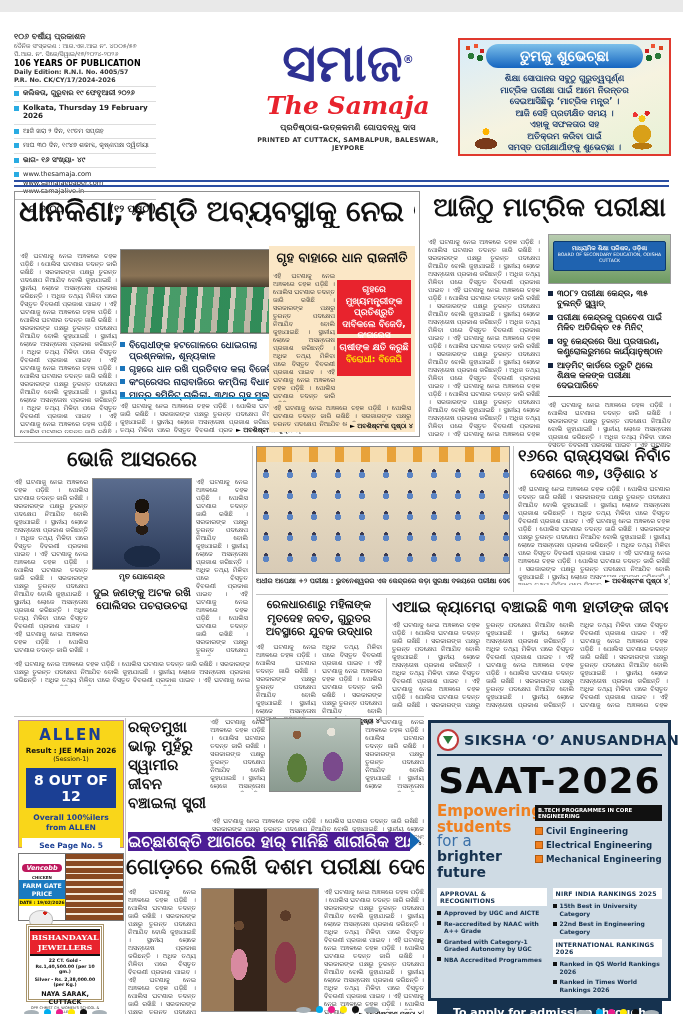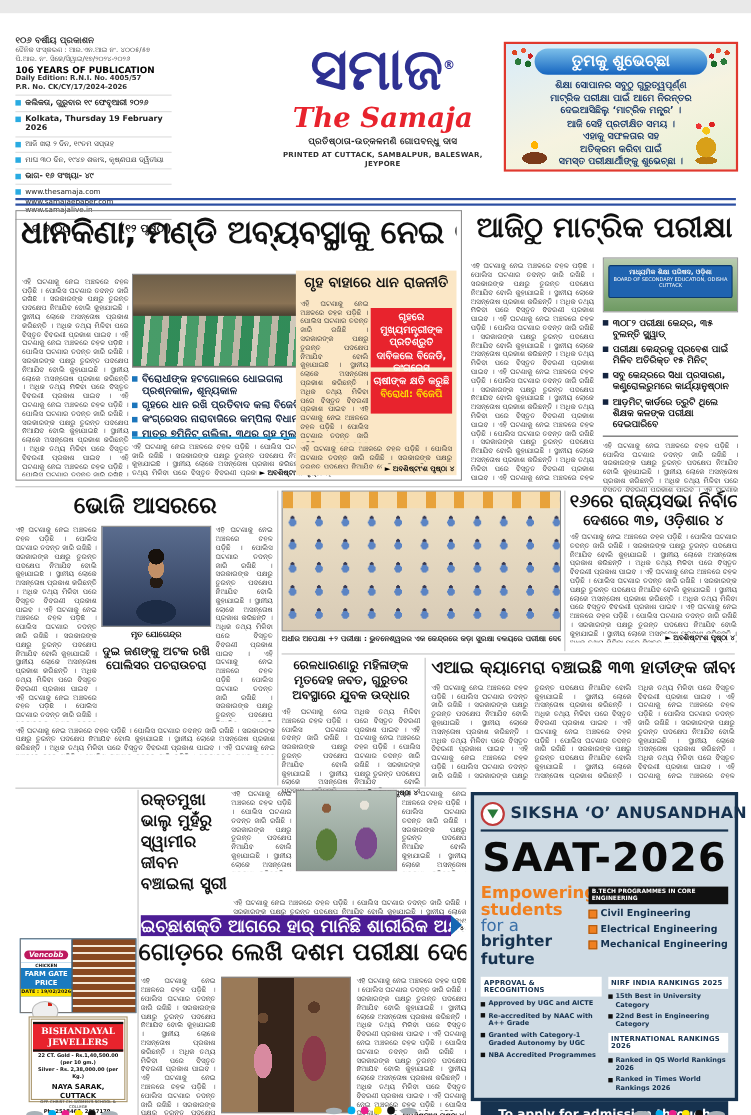--- a/index.html
+++ b/index.html
@@ -151,21 +151,21 @@
             border-radius:6px;padding:0 4px;}
   .venc .ck{font-size:4px;font-weight:bold;color:#111;background:#fff;text-align:center;}
   .venc .fgp{color:#fff;font-size:6.2px;font-weight:bold;text-align:center;line-height:7.5px;padding:2px 0;}
   .venc .date{background:#ffe400;color:#111;font-size:4.4px;font-weight:bold;text-align:center;padding:1px 0;}
   .venc .hen{flex:1;background:#fff;position:relative;}
   .venc .hen::before{content:"";position:absolute;left:10px;top:4px;width:22px;height:16px;border-radius:50% 50% 40% 40%;
             background:radial-gradient(circle 3px at 70% 10%,#d42014 70%,transparent 71%),#eee;border:1px solid #bbb;}
   .venc .r{flex:1;background:repeating-linear-gradient(180deg,#8a4a22 0 5px,#f5e9d8 5px 6.8px);border-left:1px solid #555;}
 
   
-  .jew{left:26px;top:912px;width:90px;height:78px;border:3px double #a8946a;background:#fff;box-sizing:border-box;
+  .jew{left:26px;top:912px;width:78px;height:78px;border:3px double #a8946a;background:#fff;box-sizing:border-box;
        text-align:center;padding:2px 1px;}
   .jew .band{background:#e8232d;border-top:2px solid #111;border-bottom:2px solid #111;color:#fff;
        font-family:"DejaVu Serif","Liberation Serif",serif;font-weight:bold;font-size:8px;line-height:9.5px;padding:2px 0;}
   .jew .ln{font-size:4.6px;font-weight:bold;color:#111;margin-top:2px;line-height:5.6px;}
   .jew .addr{font-size:6.4px;font-weight:bold;margin-top:2px;}
   .jew .lm{font-size:3.6px;color:#333;}
   .jew .ph{font-size:4.8px;font-weight:bold;margin-top:1px;}
 
   
   .bear{left:128px;top:706px;width:296px;height:110px;}
@@ -421,20 +421,29 @@
   <div class="vline" style="left:386px;top:586px;height:117px;"></div>
 
   <div class="abs ai">
     <div class="ai-h">ଏଆଇ କ୍ୟାମେରା ବଞ୍ଚାଇଛି ୩୩ ହାତୀଙ୍କ ଜୀବନ</div>
     <div class="greek cols3" style="margin-top:5px;height:90px;">ଏହି ଘଟଣାକୁ ନେଇ ଅଞ୍ଚଳରେ ଚହଳ ପଡ଼ିଛି । ପୋଲିସ ଘଟଣାର ତଦନ୍ତ ଜାରି ରଖିଛି । ସରକାରଙ୍କ ପକ୍ଷରୁ ତୁରନ୍ତ ପଦକ୍ଷେପ ନିଆଯିବ ବୋଲି କୁହାଯାଇଛି । ସ୍ଥାନୀୟ ଲୋକେ ଅସନ୍ତୋଷ ପ୍ରକାଶ କରିଛନ୍ତି । ଅଧିକ ତଥ୍ୟ ମିଳିବା ପରେ ବିସ୍ତୃତ ବିବରଣୀ ପ୍ରକାଶ ପାଇବ । ଏହି ଘଟଣାକୁ ନେଇ ଅଞ୍ଚଳରେ ଚହଳ ପଡ଼ିଛି । ପୋଲିସ ଘଟଣାର ତଦନ୍ତ ଜାରି ରଖିଛି । ସରକାରଙ୍କ ପକ୍ଷରୁ ତୁରନ୍ତ ପଦକ୍ଷେପ ନିଆଯିବ ବୋଲି କୁହାଯାଇଛି । ସ୍ଥାନୀୟ ଲୋକେ ଅସନ୍ତୋଷ ପ୍ରକାଶ କରିଛନ୍ତି । ଅଧିକ ତଥ୍ୟ ମିଳିବା ପରେ ବିସ୍ତୃତ ବିବରଣୀ ପ୍ରକାଶ ପାଇବ । ଏହି ଘଟଣାକୁ ନେଇ ଅଞ୍ଚଳରେ ଚହଳ ପଡ଼ିଛି । ପୋଲିସ ଘଟଣାର ତଦନ୍ତ ଜାରି ରଖିଛି । ସରକାରଙ୍କ ପକ୍ଷରୁ ତୁରନ୍ତ ପଦକ୍ଷେପ ନିଆଯିବ ବୋଲି କୁହାଯାଇଛି । ସ୍ଥାନୀୟ ଲୋକେ ଅସନ୍ତୋଷ ପ୍ରକାଶ କରିଛନ୍ତି । ଅଧିକ ତଥ୍ୟ ମିଳିବା ପରେ ବିସ୍ତୃତ ବିବରଣୀ ପ୍ରକାଶ ପାଇବ । ଏହି ଘଟଣାକୁ ନେଇ ଅଞ୍ଚଳରେ ଚହଳ ପଡ଼ିଛି । ପୋଲିସ ଘଟଣାର ତଦନ୍ତ ଜାରି ରଖିଛି । ସରକାରଙ୍କ ପକ୍ଷରୁ ତୁରନ୍ତ ପଦକ୍ଷେପ ନିଆଯିବ ବୋଲି କୁହାଯାଇଛି । ସ୍ଥାନୀୟ ଲୋକେ ଅସନ୍ତୋଷ ପ୍ରକାଶ କରିଛନ୍ତି । ଅଧିକ ତଥ୍ୟ ମିଳିବା ପରେ ବିସ୍ତୃତ ବିବରଣୀ ପ୍ରକାଶ ପାଇବ । ଏହି ଘଟଣାକୁ ନେଇ ଅଞ୍ଚଳରେ ଚହଳ ପଡ଼ିଛି । ପୋଲିସ ଘଟଣାର ତଦନ୍ତ ଜାରି ରଖିଛି । ସରକାରଙ୍କ ପକ୍ଷରୁ ତୁରନ୍ତ ପଦକ୍ଷେପ ନିଆଯିବ ବୋଲି କୁହାଯାଇଛି । ସ୍ଥାନୀୟ ଲୋକେ ଅସନ୍ତୋଷ ପ୍ରକାଶ କରିଛନ୍ତି । ଅଧିକ ତଥ୍ୟ ମିଳିବା ପରେ ବିସ୍ତୃତ ବିବରଣୀ ପ୍ରକାଶ ପାଇବ । ଏହି ଘଟଣାକୁ ନେଇ ଅଞ୍ଚଳରେ ଚହଳ ପଡ଼ିଛି । ପୋଲିସ ଘଟଣାର ତଦନ୍ତ ଜାରି ରଖିଛି । ସରକାରଙ୍କ ପକ୍ଷରୁ ତୁରନ୍ତ ପଦକ୍ଷେପ ନିଆଯିବ ବୋଲି କୁହାଯାଇଛି । ସ୍ଥାନୀୟ ଲୋକେ ଅସନ୍ତୋଷ ପ୍ରକାଶ କରିଛନ୍ତି । ଅଧିକ ତଥ୍ୟ ମିଳିବା ପରେ ବିସ୍ତୃତ ବିବରଣୀ ପ୍ରକାଶ ପାଇବ । ଏହି ଘଟଣାକୁ ନେଇ ଅଞ୍ଚଳରେ ଚହଳ ପଡ଼ିଛି । ପୋଲିସ ଘଟଣାର ତଦନ୍ତ ଜାରି ରଖିଛି । ସରକାରଙ୍କ ପକ୍ଷରୁ ତୁରନ୍ତ ପଦକ୍ଷେପ ନିଆଯିବ ବୋଲି କୁହାଯାଇଛି । ସ୍ଥାନୀୟ ଲୋକେ ଅସନ୍ତୋଷ ପ୍ରକାଶ କରିଛନ୍ତି । ଅଧିକ ତଥ୍ୟ ମିଳିବା ପରେ ବିସ୍ତୃତ ବିବରଣୀ ପ୍ରକାଶ ପାଇବ । </div>
   </div>
 
   <div class="hline" style="left:14px;top:704px;width:410px;"></div>
   <div class="vline" style="left:125px;top:706px;height:300px;"></div>
 
+  <div class="abs allen">
+    <div class="brand">ALLEN</div>
+    <div class="res">Result : JEE Main 2026</div>
+    <div class="ses">(Session-1)</div>
+    <div class="big">8 OUT OF 12</div>
+    <div class="sub">Overall 100%ilers</div>
+    <div class="sub">from ALLEN</div>
+    <div class="see">See Page No. 5</div>
+  </div>
 
   <div class="abs venc">
     <div class="l">
       <div class="logo"><span class="vb">Vencobb</span></div>
       <div class="ck">CHICKEN</div>
       <div class="fgp">FARM GATE PRICE</div>
       <div class="date">DATE : 19/02/2026</div>
       <div class="hen"></div>
     </div>
     <div class="r"></div>

